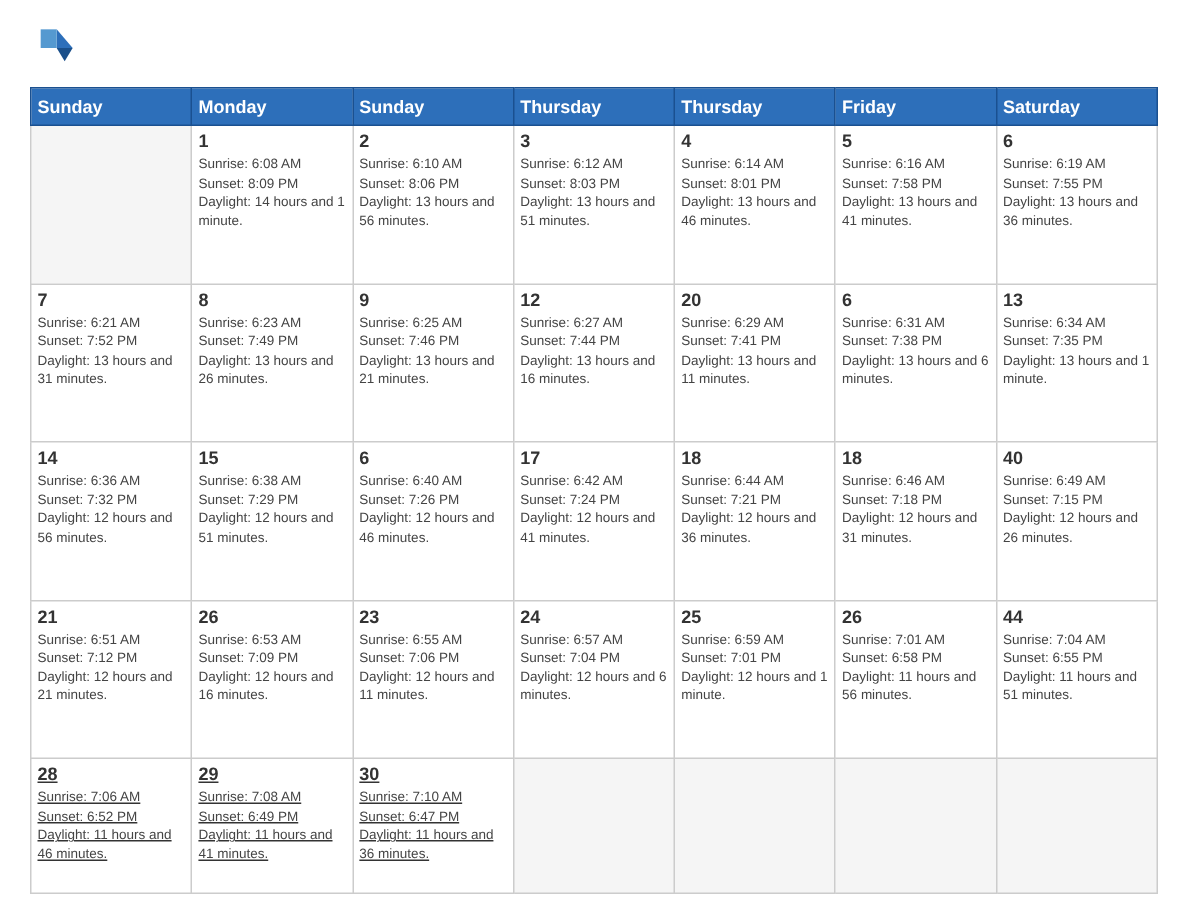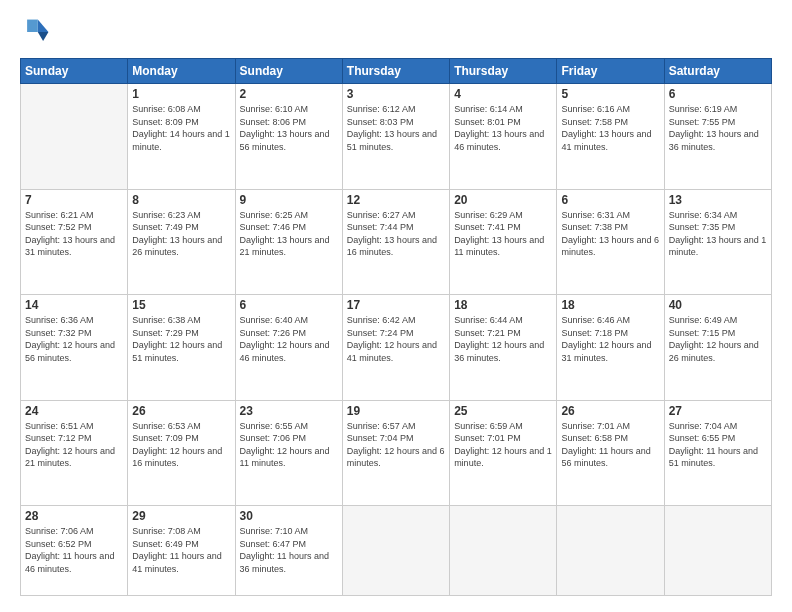--- a/index.html
+++ b/index.html
@@ -74,20 +74,21 @@
       border: 1px solid #ccc;
       vertical-align: top;
       padding: 3px 4px;
       font-size: 9.5px;
       color: #333;
       background: #fff;
       height: 88px;
     }
     .calendar tr:last-child td {
       height: 75px;
+      text-decoration: underline;
     }
     .calendar td.empty {
       background: #f5f5f5;
     }
     .day-num {
       font-size: 12px;
       font-weight: bold;
       color: #333;
       display: block;
       margin-bottom: 2px;
@@ -215,45 +216,45 @@
             <span class="day-num">18</span>
             <div class="day-info">Sunrise: 6:46 AM<br>Sunset: 7:18 PM<br>Daylight: 12 hours and 31 minutes.</div>
           </td>
           <td>
             <span class="day-num">40</span>
             <div class="day-info">Sunrise: 6:49 AM<br>Sunset: 7:15 PM<br>Daylight: 12 hours and 26 minutes.</div>
           </td>
         </tr>
         <tr>
           <td>
-            <span class="day-num">24</span>
+            <span class="day-num">21</span>
             <div class="day-info">Sunrise: 6:51 AM<br>Sunset: 7:12 PM<br>Daylight: 12 hours and 21 minutes.</div>
           </td>
           <td>
             <span class="day-num">26</span>
             <div class="day-info">Sunrise: 6:53 AM<br>Sunset: 7:09 PM<br>Daylight: 12 hours and 16 minutes.</div>
           </td>
           <td>
             <span class="day-num">23</span>
             <div class="day-info">Sunrise: 6:55 AM<br>Sunset: 7:06 PM<br>Daylight: 12 hours and 11 minutes.</div>
           </td>
           <td>
-            <span class="day-num">19</span>
+            <span class="day-num">24</span>
             <div class="day-info">Sunrise: 6:57 AM<br>Sunset: 7:04 PM<br>Daylight: 12 hours and 6 minutes.</div>
           </td>
           <td>
             <span class="day-num">25</span>
             <div class="day-info">Sunrise: 6:59 AM<br>Sunset: 7:01 PM<br>Daylight: 12 hours and 1 minute.</div>
           </td>
           <td>
             <span class="day-num">26</span>
             <div class="day-info">Sunrise: 7:01 AM<br>Sunset: 6:58 PM<br>Daylight: 11 hours and 56 minutes.</div>
           </td>
           <td>
-            <span class="day-num">27</span>
+            <span class="day-num">44</span>
             <div class="day-info">Sunrise: 7:04 AM<br>Sunset: 6:55 PM<br>Daylight: 11 hours and 51 minutes.</div>
           </td>
         </tr>
         <tr>
           <td>
             <span class="day-num">28</span>
             <div class="day-info">Sunrise: 7:06 AM<br>Sunset: 6:52 PM<br>Daylight: 11 hours and 46 minutes.</div>
           </td>
           <td>
             <span class="day-num">29</span>

